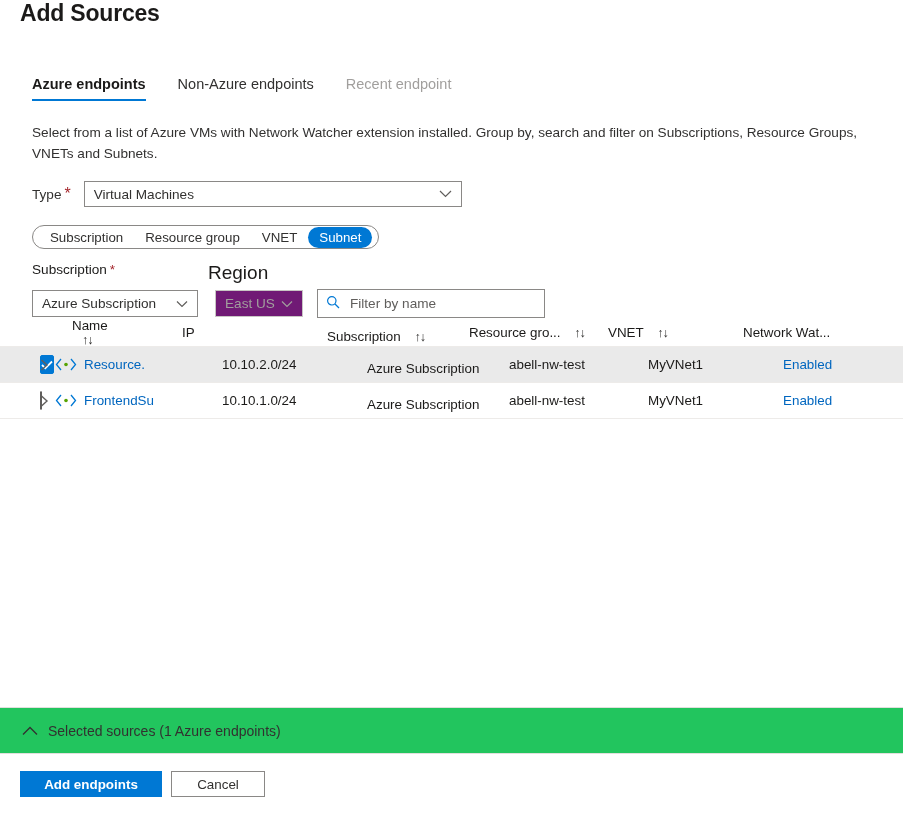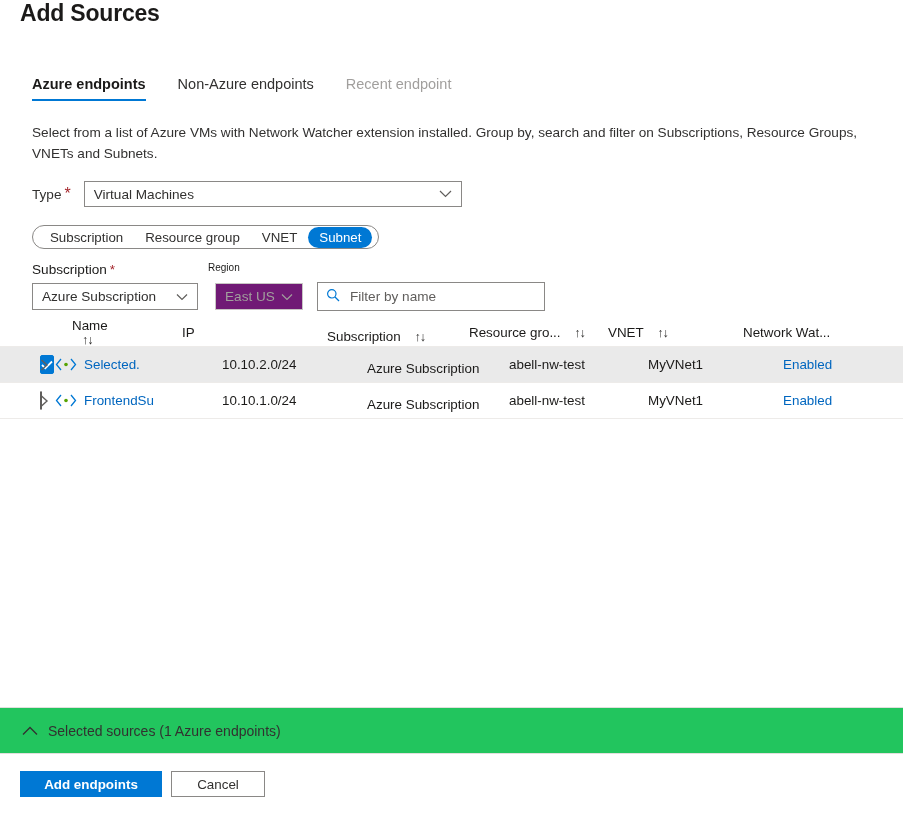--- a/index.html
+++ b/index.html
@@ -112,21 +112,21 @@
     cursor: pointer;
     white-space: nowrap;
     line-height: 15px;
   }
   .pill.selected { background: #0078d4; color: #ffffff; }
 
   
   .filter-row { position: absolute; left: 32px; top: 262px; }
   .labels { display: flex; }
   .labels .l1 { width: 176px; font-size: 13.6px; }
-  .labels .l2 { font-size: 10px; }
+  .labels .l2 { font-size: 19px; }
   .controls { display: flex; align-items: center; margin-top: 5px; }
   #subscription-select { width: 166px; height: 27px; }
   #region-select {
     width: 88px; height: 27px; margin-left: 17px;
     background: #701a75; border: 1px solid #c8c6c4; color: #a19f9d;
     cursor: default; padding-right: 22px;
   }
   .search-box {
     margin-left: 14px;
     width: 228px; height: 29px;
@@ -324,21 +324,21 @@
               <path d="M1.5 1 L7 6 L1.5 11" stroke="#605e5c" stroke-width="1.4" fill="none"></path>
             </svg>
         </span>
         <span class="subnet-icon">
           <svg width="22" height="13" viewBox="0 0 22 13">
               <path d="M6 1 L1.5 6.5 L6 12" stroke="#0078d4" stroke-width="1.3" fill="none"></path>
               <path d="M16 1 L20.5 6.5 L16 12" stroke="#0078d4" stroke-width="1.3" fill="none"></path>
               <circle cx="11" cy="6.5" r="1.8" fill="#57a300"></circle>
             </svg>
         </span>
-        <span class="name-link">Selected.</span>
+        <span class="name-link">Resource.</span>
       </div>
       <div class="c-ip">10.10.2.0/24</div>
       <div class="c-sub">Azure Subscription</div>
       <div class="c-rg">abell-nw-test</div>
       <div class="c-vnet">MyVNet1</div>
       <div class="c-nw nw-link">Enabled</div>
     </div>
 
     <div class="t-row t-body-row">
       <div class="c-check">

